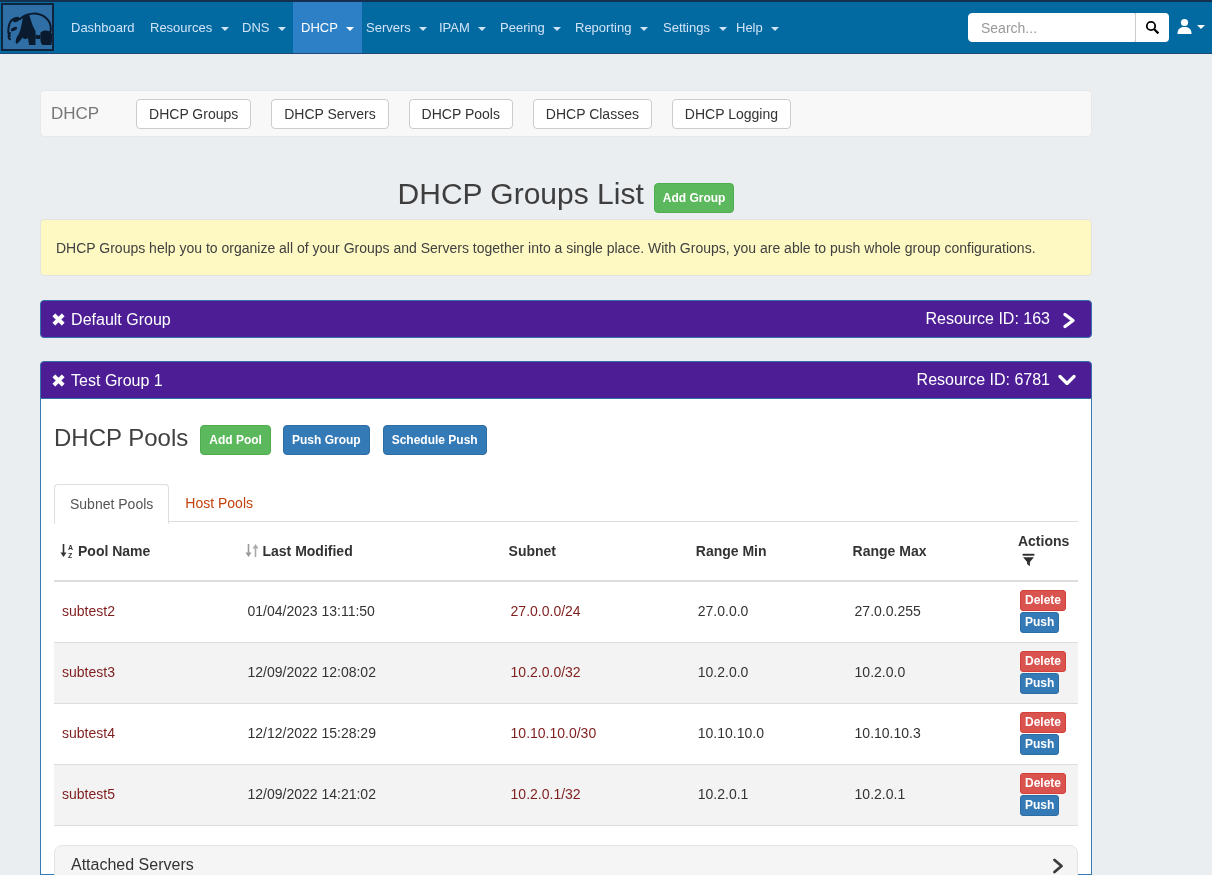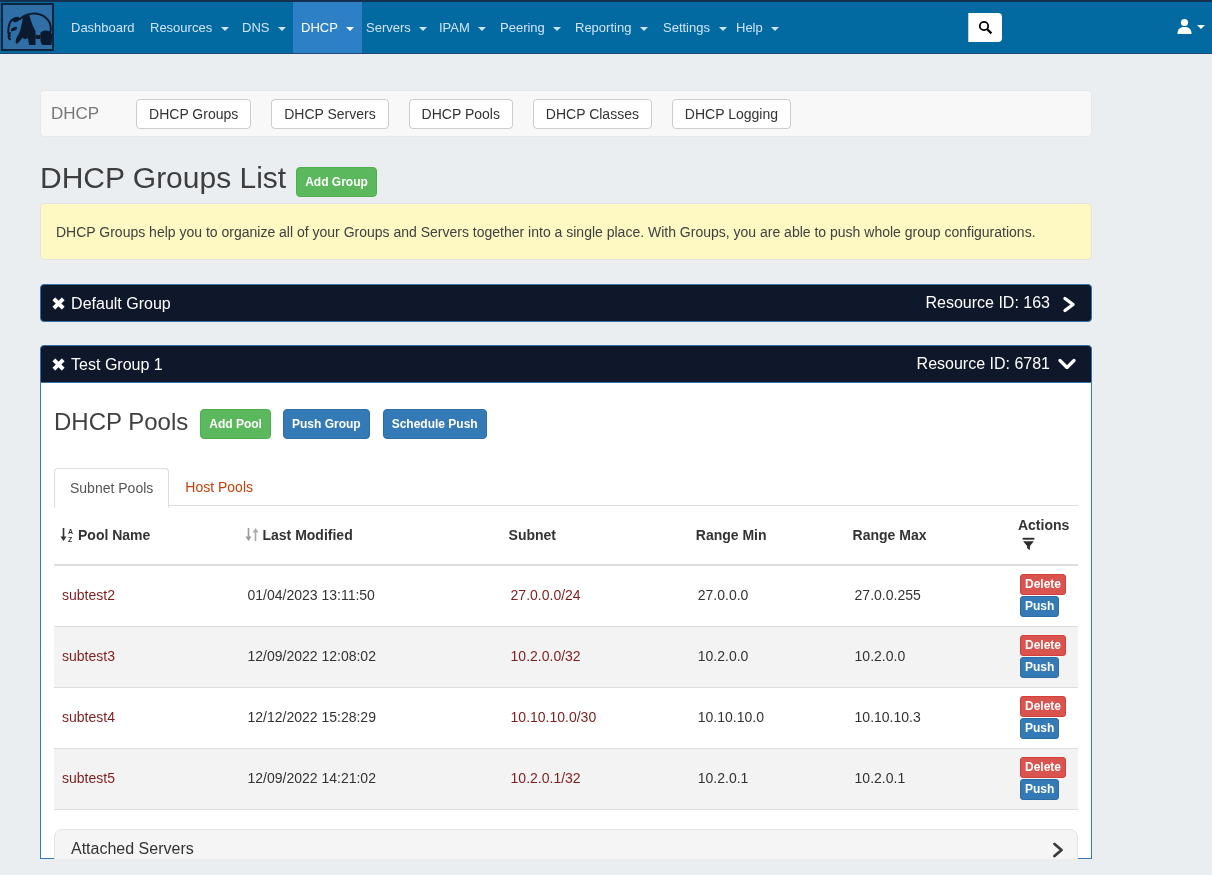--- a/index.html
+++ b/index.html
@@ -96,21 +96,21 @@
   padding: 5px 12px;
   vertical-align: middle;
 }
 h2.pagetitle {
   font-size: 30px;
   font-weight: normal;
   color: #3e3e3e;
   display: inline-block;
   vertical-align: middle;
 }
-.titlerow { margin-top: 24px; height: 34px; }
+.titlerow { margin-top: 40px; height: 34px; text-align: center; }
 .btn-green {
   display: inline-block;
   background: #5cb85c;
   border: 1px solid #4cae4c;
   border-radius: 4px;
   color: #fff;
   font-size: 12px;
   font-weight: bold;
   line-height: 18px;
   padding: 5px 8px;
@@ -125,21 +125,21 @@
   border: 1px solid #e3e3e3;
   border-radius: 4px;
   padding: 19px 15px 17px;
   font-size: 14px;
   line-height: 19px;
   color: #404040;
 }
 
 .group-bar {
   height: 38px;
-  background: #0f172a;
+  background: #4c1d95;
   border: 1px solid #3470aa;
   border-radius: 4px 4px 0 0;
   color: #fff;
   font-size: 16px;
   line-height: 36px;
   padding: 0 10px;
   position: relative;
 }
 .group-bar.collapsed { border-radius: 4px; }
 .group-bar .rid { position: absolute; right: 41px; top: 0; }
@@ -278,20 +278,21 @@
       <a style="left:234px" href="#">DNS <span class="caret"></span></a>
       <a style="left:293px" class="active" href="#">DHCP <span class="caret"></span></a>
       <a style="left:358px" href="#">Servers <span class="caret"></span></a>
       <a style="left:431px" href="#">IPAM <span class="caret"></span></a>
       <a style="left:492px" href="#">Peering <span class="caret"></span></a>
       <a style="left:567px" href="#">Reporting <span class="caret"></span></a>
       <a style="left:655px" href="#">Settings <span class="caret"></span></a>
       <a style="left:728px" href="#">Help <span class="caret"></span></a>
   </div>
   <div class="searchbox">
+    <input value="Search..." style="">
     <div class="sbtn"><svg width="15" height="15" viewBox="0 0 15 15" style="vertical-align:middle">
           <circle cx="6" cy="6" r="4.2" fill="none" stroke="#000" stroke-width="1.8"></circle>
           <line x1="9.2" y1="9.2" x2="13.4" y2="13.4" stroke="#000" stroke-width="2.2"></line>
         </svg></div>
   </div>
   <div class="userbox">
     <svg width="15" height="16" viewBox="0 0 15 16">
         <circle cx="7.5" cy="4.5" r="3.6" fill="#fff"></circle>
         <path d="M0.5,16 C0.5,10.5 3.8,9 7.5,9 C11.2,9 14.5,10.5 14.5,16 Z" fill="#fff"></path>
       </svg><span class="caret" style="color:#fff;margin-left:5px;vertical-align:5px"></span>

